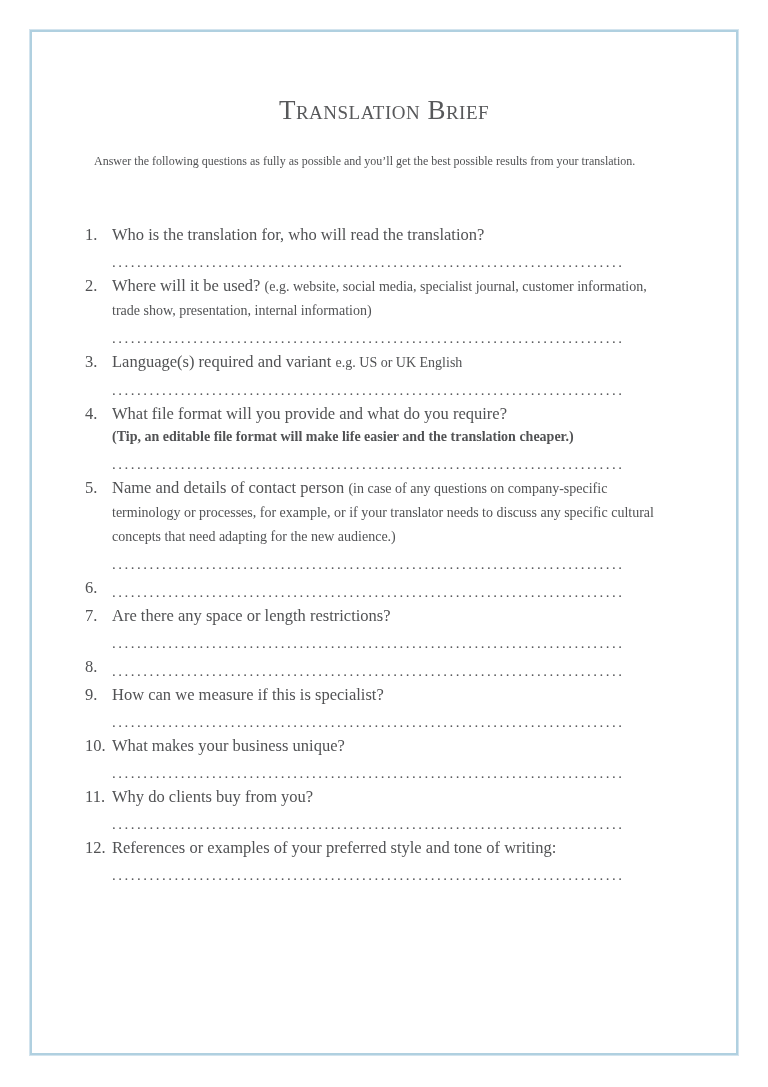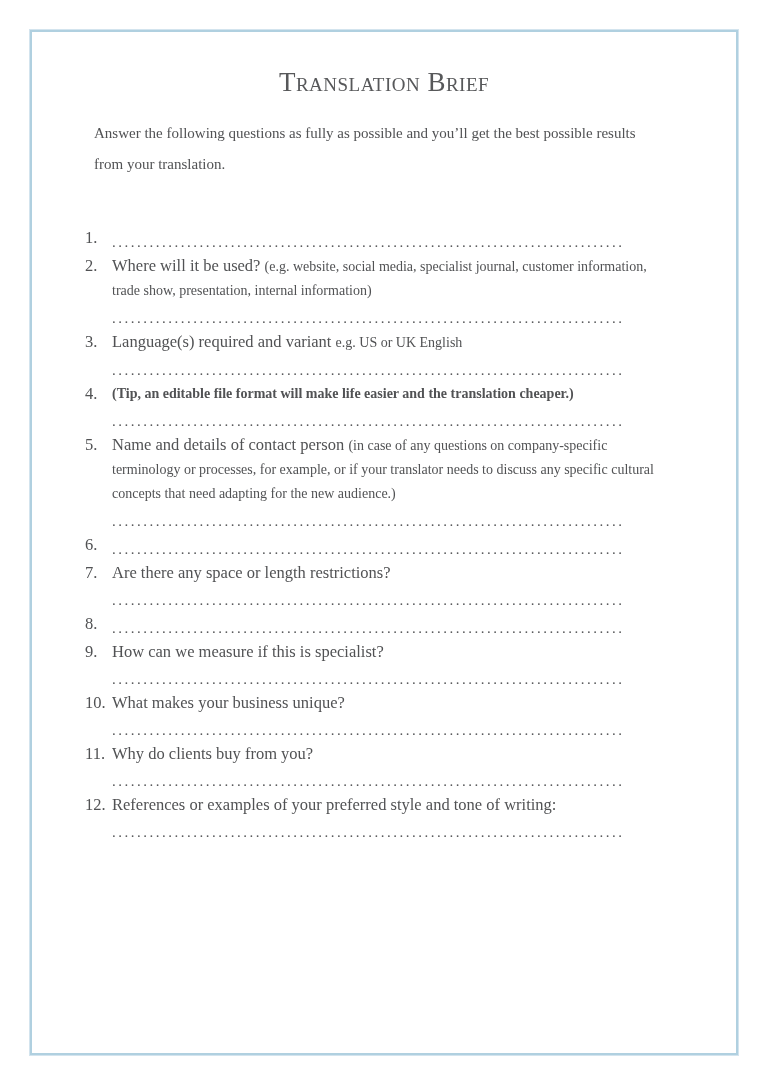--- a/index.html
+++ b/index.html
@@ -28,35 +28,35 @@
     left: 30px;
     top: 30px;
     width: 708px;
     height: 1025px;
     border: 2px solid var(--border-color);
     box-shadow: 0 0 0 1px #d3e4ee;
     pointer-events: none;
   }
   .content {
     position: relative;
-    padding-top: 64px;
+    padding-top: 92px;
   }
   .title {
     text-align: center;
     font-size: 27px;
     font-weight: normal;
     font-variant: small-caps;
     letter-spacing: 0.5px;
     color: #57585a;
     line-height: 36px;
   }
   .intro {
     margin: 18px 0 0 94px;
     width: 572px;
-    font-size: 15px;
+    font-size: 12px;
     line-height: 31px;
     color: var(--text-color);
   }
   .questions {
     list-style: none;
     margin: 46px 0 0 85px;
     width: 600px;
   }
   .q-item {
     display: flex;
@@ -103,20 +103,21 @@
 
 <div class="page">
   <div class="page-border"></div>
   <div class="content">
     <h1 class="title">Translation Brief</h1>
     <p class="intro">Answer the following questions as fully as possible and you’ll get the best possible results from your translation.</p>
     <ol class="questions" id="questions">
   <li class="q-item">
     <span class="q-num">1.</span>
     <span class="q-content">
+      <span class="q-text"><span class="q-seg">Who is the translation for, who will read the translation?</span></span>
       <span class="q-dots">..........................................................................................</span>
     </span>
   </li>
 
   <li class="q-item">
     <span class="q-num">2.</span>
     <span class="q-content">
       <span class="q-text"><span class="q-seg">Where will it be used? </span><span class="q-seg small">(e.g. website, social media, specialist journal, customer information, trade show, presentation, internal information)</span></span>
       <span class="q-dots">..........................................................................................</span>
     </span>
@@ -126,21 +127,21 @@
     <span class="q-num">3.</span>
     <span class="q-content">
       <span class="q-text"><span class="q-seg">Language(s) required and variant </span><span class="q-seg small">e.g. US or UK English</span></span>
       <span class="q-dots">..........................................................................................</span>
     </span>
   </li>
 
   <li class="q-item">
     <span class="q-num">4.</span>
     <span class="q-content">
-      <span class="q-text"><span class="q-seg small block">(Tip, an editable file format will make life easier and the translation cheaper.)</span></span>
+      <span class="q-text"><span class="q-seg">What file format will you provide and what do you require?</span><span class="q-seg small block">(Tip, an editable file format will make life easier and the translation cheaper.)</span></span>
       <span class="q-dots">..........................................................................................</span>
     </span>
   </li>
 
   <li class="q-item">
     <span class="q-num">5.</span>
     <span class="q-content">
       <span class="q-text"><span class="q-seg">Name and details of contact person </span><span class="q-seg small">(in case of any questions on company-specific terminology or processes, for example, or if your translator needs to discuss any specific cultural concepts that need adapting for the new audience.)</span></span>
       <span class="q-dots">..........................................................................................</span>
     </span>

